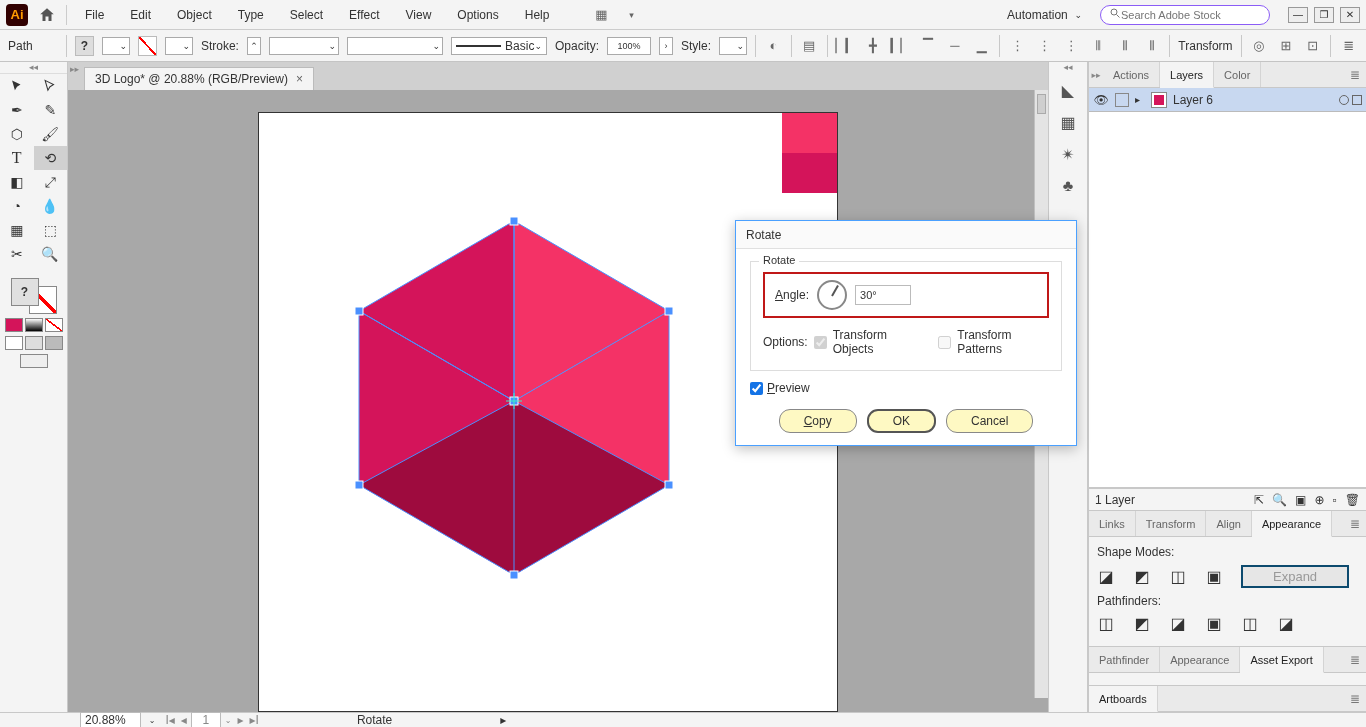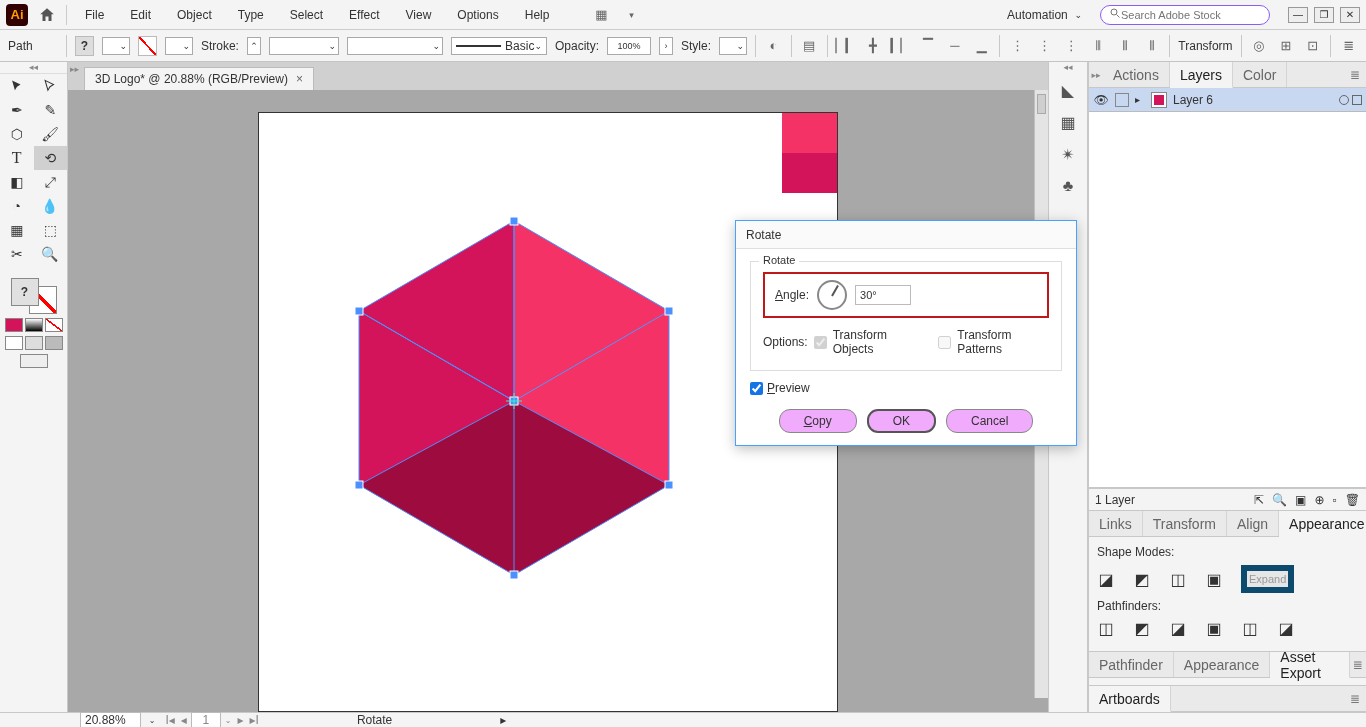--- a/index.html
+++ b/index.html
@@ -48,60 +48,60 @@
 .cube{position:absolute;left:100px;top:108px;width:310px;height:360px}
 .cube svg{width:100%;height:100%;overflow:visible}
 .handles rect{fill:#4a90ff;stroke:#fff;stroke-width:1}
 
 .dock-strip{position:absolute;right:278px;top:62px;width:40px;bottom:15px;background:#f4f4f4;border-left:1px solid #c8c8c8;border-right:1px solid #c8c8c8}
 .dock-strip .collapse{height:12px;text-align:center;font-size:9px;color:#888}
 .dock-strip .ico{height:32px;display:flex;align-items:center;justify-content:center;font-size:16px;color:#555}
 .panels{position:absolute;right:0;top:62px;width:278px;bottom:15px;background:#f4f4f4;border-left:1px solid #c8c8c8;display:flex;flex-direction:column}
 .panel-tabs{height:26px;background:#eaeaea;border-bottom:1px solid #c8c8c8;display:flex;align-items:stretch}
 .panel-tabs .collapse{width:14px;display:flex;align-items:center;justify-content:center;font-size:9px;color:#888}
-.ptab{padding:0 10px;display:flex;align-items:center;font-size:14px;color:#666;border-right:1px solid #d4d4d4;cursor:pointer}
+.ptab{padding:0 10px;display:flex;align-items:center;font-size:11px;color:#666;border-right:1px solid #d4d4d4;cursor:pointer}
 .ptab.active{background:#f4f4f4;color:#222;border-bottom:1px solid #f4f4f4;margin-bottom:-1px}
 .ptab-menu{margin-left:auto;width:22px;display:flex;align-items:center;justify-content:center;color:#777}
 .layers-body{flex:0 0 400px;background:#fff;border-bottom:1px solid #c8c8c8;overflow:auto}
 .layer-row{height:24px;display:flex;align-items:center;background:#c8d8f0;border-bottom:1px solid #bbb;padding:0 4px;gap:6px;font-size:11px}
 .layer-row .eye{width:16px;text-align:center}
 .layer-row .box{width:14px;height:14px;border:1px solid #888}
 .layer-row .arrow{width:10px;font-size:10px}
 .layer-row .thumb{width:16px;height:16px;background:#fff;border:1px solid #888;position:relative}
 .layer-row .thumb::after{content:"";position:absolute;left:2px;top:2px;right:2px;bottom:2px;background:#d4145a}
 .layer-row .end{margin-left:auto;display:flex;gap:3px}
 .layer-row .end span{width:10px;height:10px;border:1px solid #666}
 .layers-foot{height:22px;border-top:1px solid #c8c8c8;display:flex;align-items:center;padding:0 6px;gap:0;font-size:11px;color:#555}
 .layers-foot .icons{margin-left:auto;display:flex;gap:8px;color:#888}
 .panel-section{border-top:1px solid #c8c8c8}
 .panel-body{padding:8px;font-size:11px;color:#555}
 .shape-row{display:flex;gap:18px;align-items:center;margin:6px 0}
 .shape-row .shp{width:18px;height:18px;display:flex;align-items:center;justify-content:center;font-size:16px}
-.expand-btn{background:#e6e6e6;border:6px solid #0c4a6e;padding:2px 2px;color:#999;font-size:11px}
+.expand-btn{background:#e6e6e6;border:2px solid #0c4a6e;padding:2px 30px;color:#999;font-size:13px}
 
 .statusbar{position:absolute;left:0;right:0;bottom:0;height:15px;background:#f4f4f4;border-top:1px solid #c8c8c8;display:flex;align-items:center;font-size:10px;padding:0 4px;gap:8px}
 .statusbar .zoom{border:1px solid #bbb;padding:0 14px 0 4px;background:#fff}
 .statusbar .nav{display:flex;gap:2px;align-items:center}
 .statusbar .nav span{padding:0 2px;color:#888}
 
 .dialog{position:absolute;left:735px;top:220px;width:342px;background:#fff;border:1px solid #4aa0ff;box-shadow:0 3px 12px rgba(0,0,0,.25)}
 .dialog .titlebar2{height:28px;background:#fafafa;display:flex;align-items:center;padding:0 10px;font-size:12px;border-bottom:1px solid #e0e0e0}
 .dialog .body{padding:12px 14px}
 .fieldset{border:1px solid #ddd;padding:10px 12px 14px;position:relative;margin-bottom:10px}
 .fieldset .legend{position:absolute;top:-8px;left:8px;background:#fff;padding:0 4px;font-size:11px}
 .angle-row{display:flex;align-items:center;gap:8px;border:2px solid #c01818;padding:6px 10px;margin-bottom:10px}
 .dial{width:30px;height:30px;border:2px solid #888;border-radius:50%;position:relative}
 .dial::after{content:"";position:absolute;left:50%;top:50%;width:12px;height:2px;background:#555;transform-origin:left center;transform:rotate(-60deg)}
 .angle-input{border:1px solid #bbb;width:56px;height:20px;padding:0 4px;font-size:11px}
 .opts-row{display:flex;align-items:center;gap:6px;font-size:11px;color:#888}
 .opts-row input{accent-color:#1473e6}
 .preview-row{display:flex;align-items:center;gap:4px;margin:8px 0 14px;font-size:12px}
 .preview-row input{accent-color:#1473e6}
 .btn-row{display:flex;gap:10px;justify-content:center}
-.dlg-btn{border:1px solid #888;background:#f0abfc;border-radius:11px;padding:3px 24px;font-size:12px;cursor:pointer}
+.dlg-btn{border:1px solid #888;background:#fef9c3;border-radius:11px;padding:3px 24px;font-size:12px;cursor:pointer}
 .dlg-btn.primary{border:2px solid #555}
 
 .ibox{width:20px;height:20px;display:flex;align-items:center;justify-content:center;color:#666;font-size:13px}
 </style>
 </head>
 <body>
 
 <div class="titlebar">
   <div class="ai-logo">Ai</div>
   <span class="home-icon">

